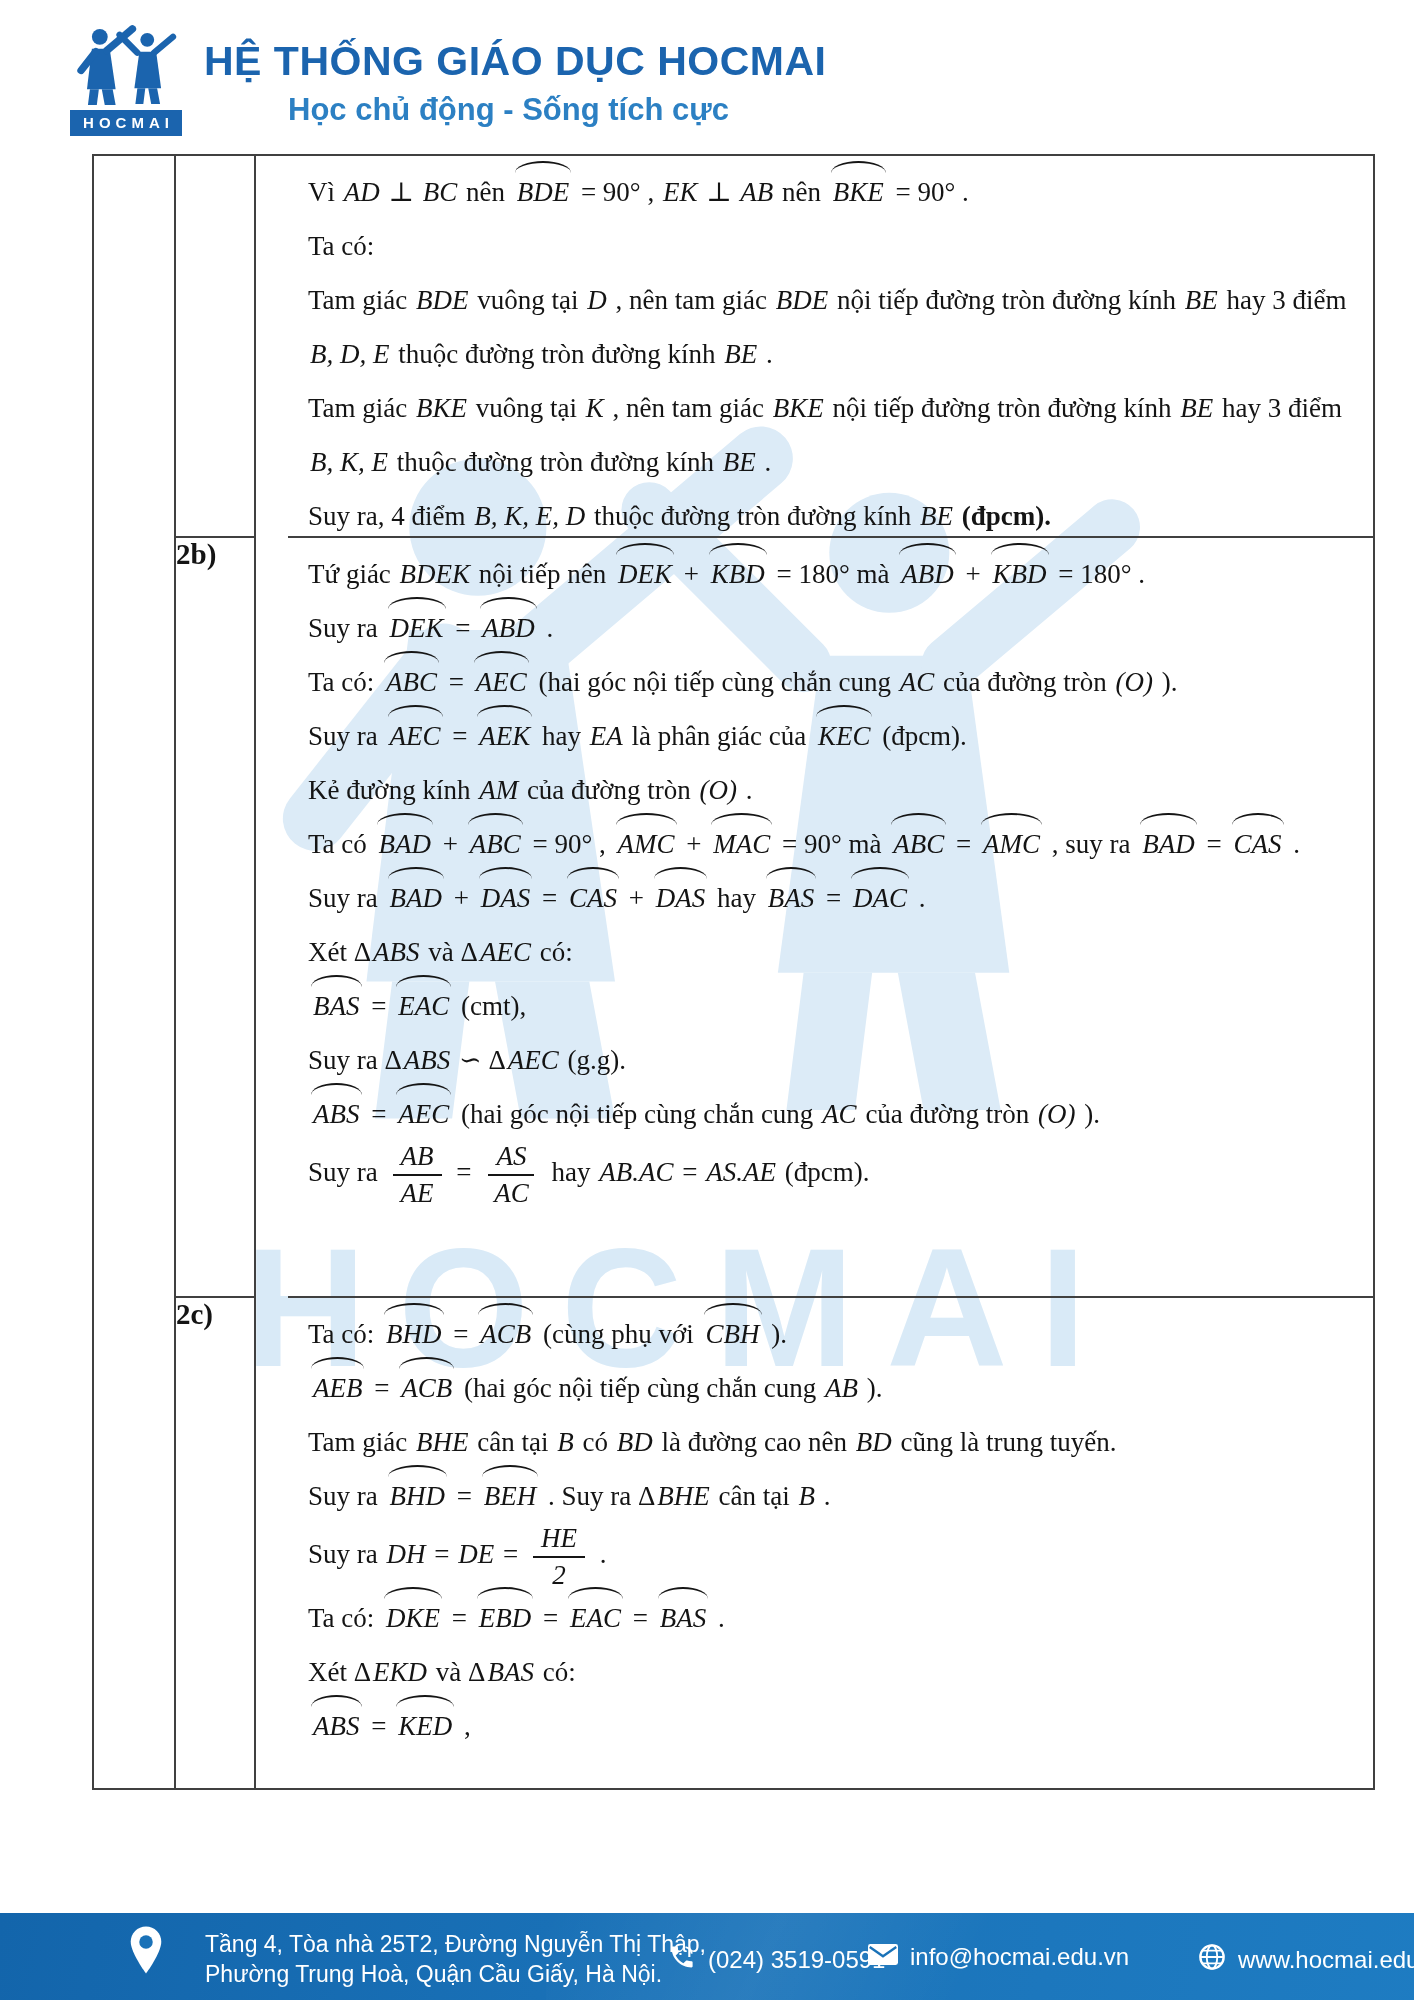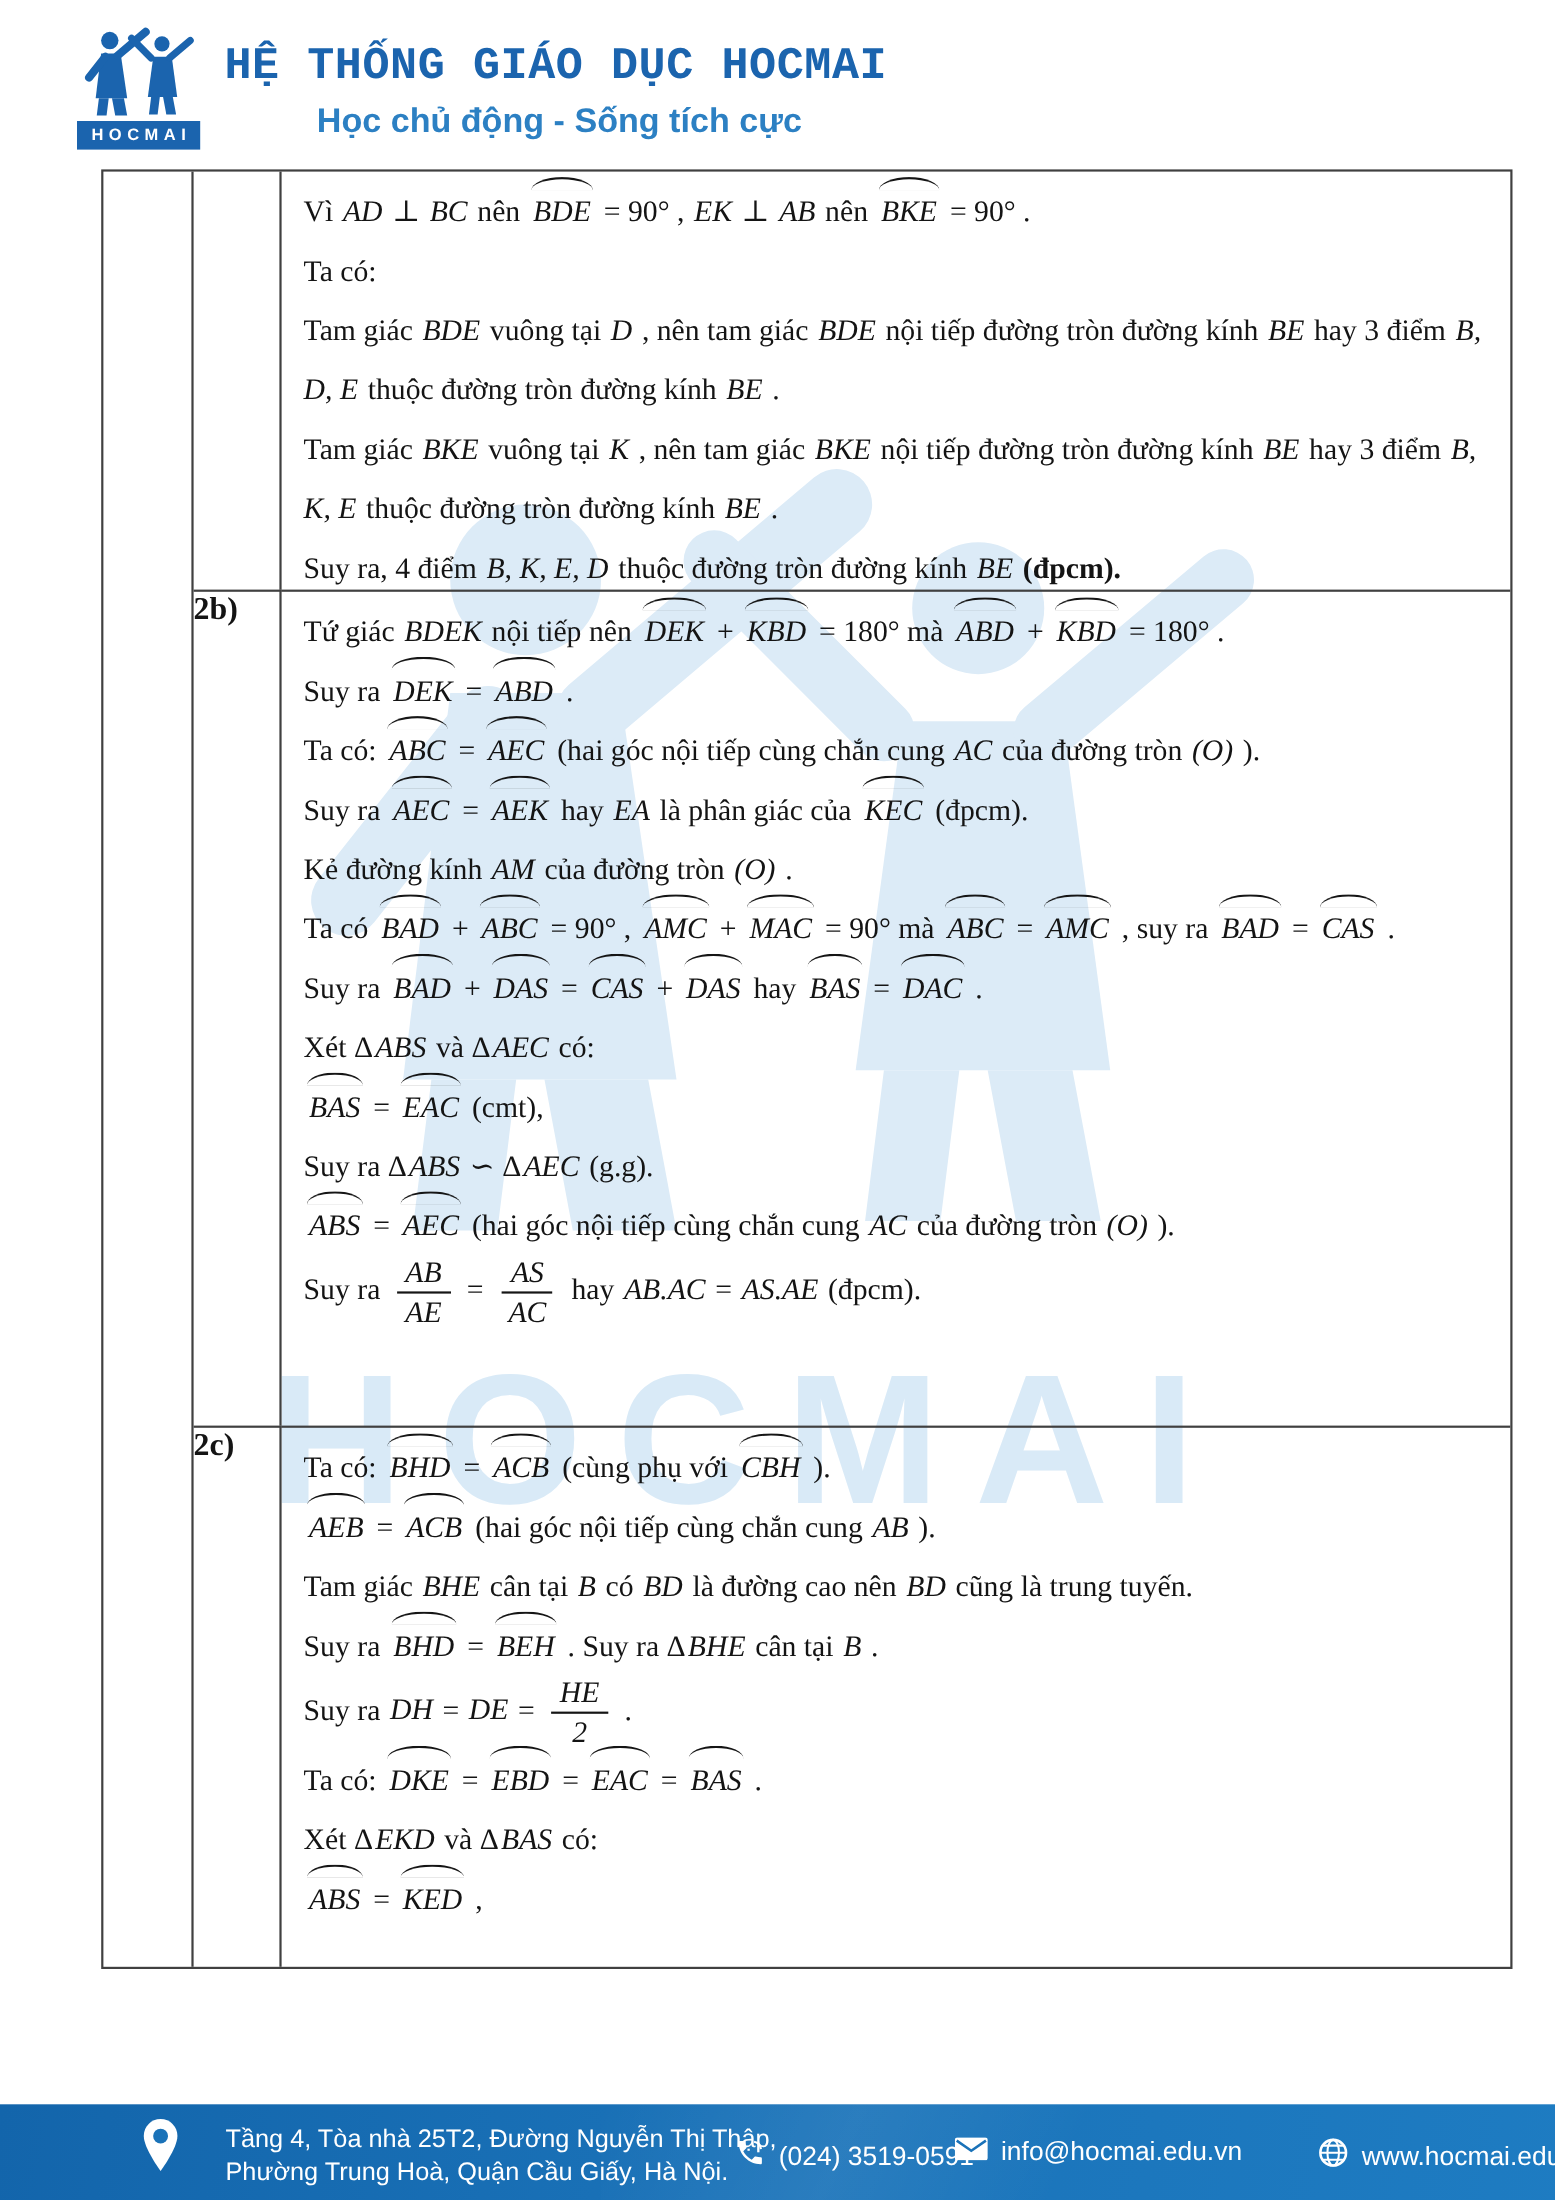--- a/index.html
+++ b/index.html
@@ -5,36 +5,36 @@
   html,body{margin:0;padding:0;background:#e8e8e8;}
   .page{position:relative;width:1414px;height:2000px;background:#ffffff;overflow:hidden;
         font-family:"Liberation Serif","DejaVu Serif","DejaVu Sans",serif;color:#141414;}
   
   .header{position:absolute;left:0;top:0;width:1414px;height:154px;z-index:2;}
   .logo{position:absolute;left:70px;top:24px;width:112px;text-align:center;}
   .logo-figs{width:104px;height:84px;color:#1b64ae;display:block;margin:0 auto;}
   .logo-box{margin-top:2px;background:#1b64ae;color:#ffffff;
             font-family:"Liberation Sans",sans-serif;font-weight:bold;font-size:15px;
             letter-spacing:5px;padding:4px 0 5px 5px;}
-  .brand-title{position:absolute;left:204px;top:38px;font-family:Liberation Mono, monospace;
+  .brand-title{position:absolute;left:204px;top:38px;font-family:Liberation Sans, sans-serif;
                font-weight:800;font-size:41px;color:#1b64ae;letter-spacing:.5px;white-space:nowrap;}
   .tagline{position:absolute;left:288px;top:92px;font-family:"Liberation Sans",sans-serif;
            font-weight:600;font-size:31px;color:#2c80c3;white-space:nowrap;}
   
   .wm-figs{position:absolute;left:255px;top:415px;width:900px;height:730px;color:#dcebf7;z-index:0;}
   .wm-word{position:absolute;left:245px;top:1212px;z-index:0;font-family:"Liberation Sans",sans-serif;
            font-weight:bold;font-size:168px;letter-spacing:32px;color:#d9eaf7;white-space:nowrap;}
   
   .sol-table{position:absolute;left:92px;top:154px;width:1283px;height:1636px;z-index:1;
              display:grid;grid-template-columns:82px 80px 1fr;grid-template-rows:380px 760px 1fr;
              border:2px solid #404040;box-sizing:border-box;background:transparent;}
   .t-first{grid-column:1;grid-row:1/4;border-right:2px solid #404040;}
   .t-label{border-right:2px solid #404040;font-weight:bold;font-size:29px;
            text-align:left;box-sizing:border-box;}
-  .t-content{padding:9px 14px 0 20px;font-size:27px;box-sizing:border-box;overflow:hidden;}
+  .t-content{padding:9px 14px 0 20px;font-size:27px;box-sizing:border-box;overflow:hidden;margin-left:32px;}
   .t-top{border-top:2px solid #404040;}
   .line{line-height:54px;}
   .mi{font-style:italic;margin:0 2px;}
   .bold{font-weight:bold;}
   .hat{position:relative;display:inline-block;font-style:italic;margin:0 3px;padding:0 2px;}
   .hat::before{content:"";position:absolute;left:0;right:0;top:-4px;height:10px;
                border-top:2.5px solid #151515;border-radius:50% / 100% 100% 0 0;}
   .frac{display:inline-flex;flex-direction:column;align-items:center;vertical-align:middle;
         margin:0 6px;line-height:1.15;}
   .frac .num{border-bottom:2px solid #151515;padding:0 8px 2px;}

